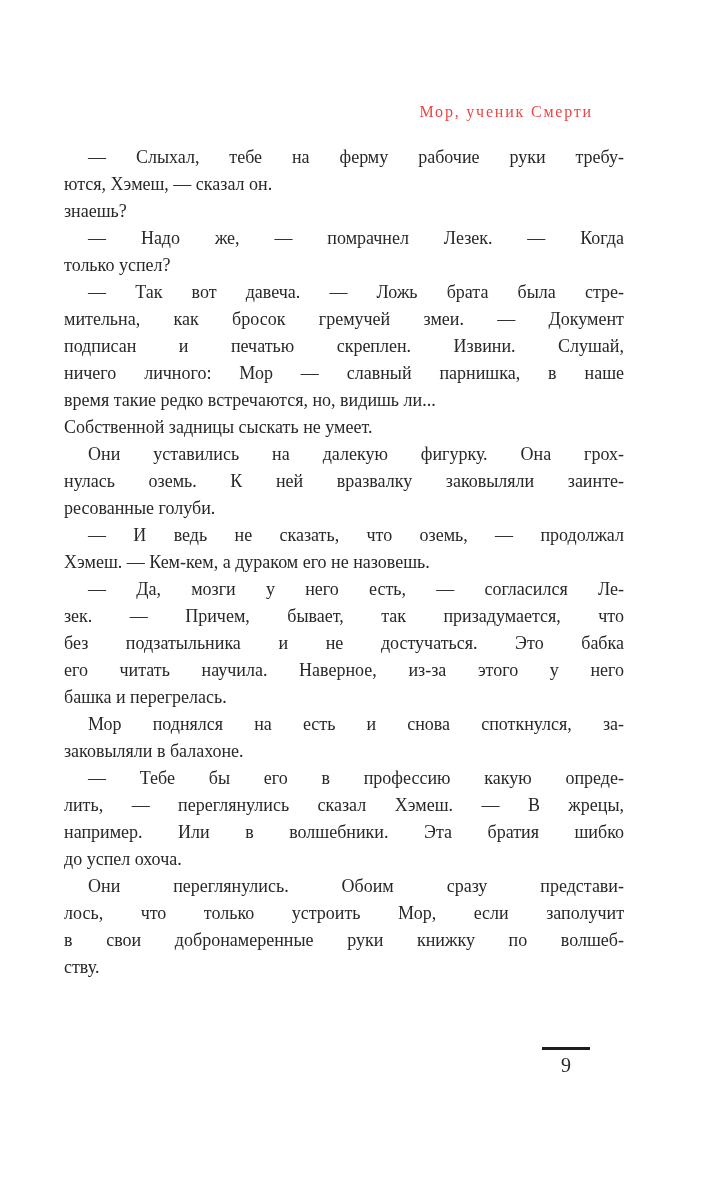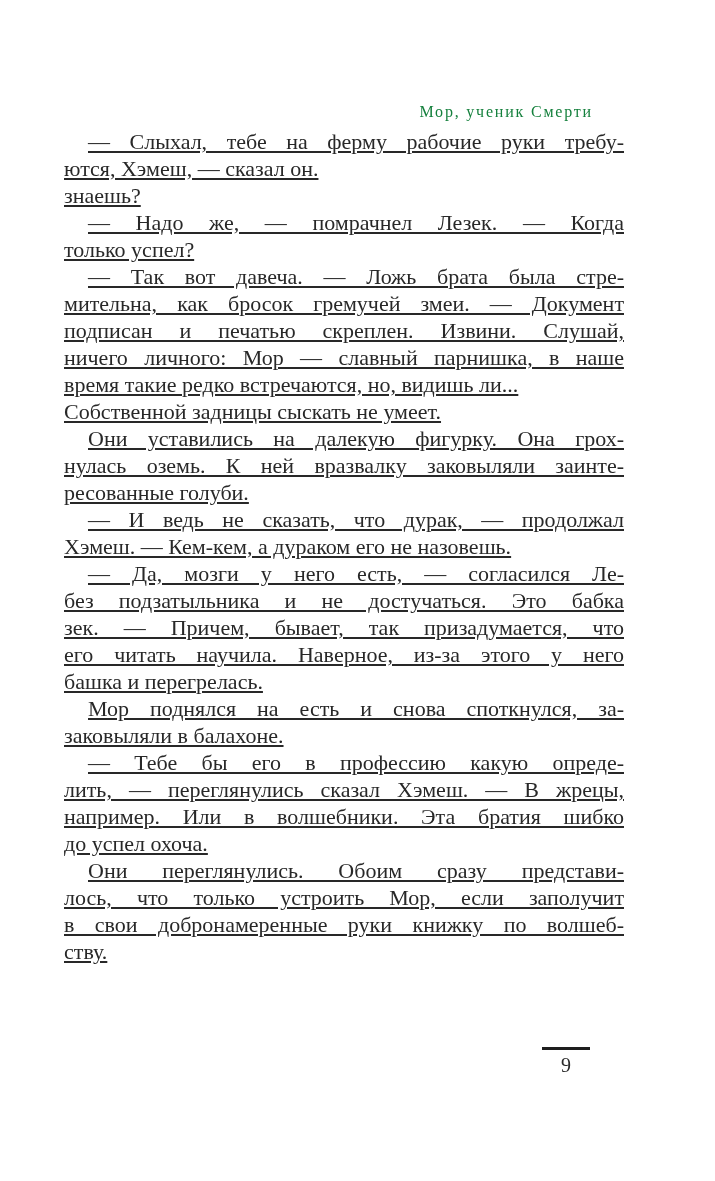--- a/index.html
+++ b/index.html
@@ -14,31 +14,30 @@
     background: #ffffff;
     font-family: "Liberation Serif", "DejaVu Serif", serif;
     overflow: hidden;
   }
   .running-head {
     position: absolute;
     top: 103px;
     right: 122px;
     font-size: 16px;
     letter-spacing: 1.8px;
-    color: #15803d;
+    color: #ef4444;
     white-space: nowrap;
   }
   .body-text {
     position: absolute;
-    top: 128px;
+    top: 144px;
     left: 64px;
     width: 560px;
-    font-size: 22px;
+    font-size: 18px;
     color: #282828;
-    text-decoration: underline;
   }
   .line {
     height: 27px;
     line-height: 27px;
     white-space: nowrap;
   }
   .line.just {
     white-space: normal;
     text-align: justify;
     text-align-last: justify;
@@ -79,25 +78,25 @@
       <div class="line">только успел?</div>
       <div class="line indent just">— Так вот давеча. — Ложь брата была стре-</div>
       <div class="line just">мительна, как бросок гремучей змеи. — Документ</div>
       <div class="line just">подписан и печатью скреплен. Извини. Слушай,</div>
       <div class="line just">ничего личного: Мор — славный парнишка, в наше</div>
       <div class="line">время такие редко встречаются, но, видишь ли...</div>
       <div class="line">Собственной задницы сыскать не умеет.</div>
       <div class="line indent just">Они уставились на далекую фигурку. Она грох-</div>
       <div class="line just">нулась оземь. К ней вразвалку заковыляли заинте-</div>
       <div class="line">ресованные голуби.</div>
-      <div class="line indent just">— И ведь не сказать, что дурак, — продолжал</div>
+      <div class="line indent just">— И ведь не сказать, что оземь, — продолжал</div>
       <div class="line">Хэмеш. — Кем-кем, а дураком его не назовешь.</div>
       <div class="line indent just">— Да, мозги у него есть, — согласился Ле-</div>
+      <div class="line just">зек. — Причем, бывает, так призадумается, что</div>
       <div class="line just">без подзатыльника и не достучаться. Это бабка</div>
-      <div class="line just">зек. — Причем, бывает, так призадумается, что</div>
       <div class="line just">его читать научила. Наверное, из-за этого у него</div>
       <div class="line">башка и перегрелась.</div>
       <div class="line indent just">Мор поднялся на есть и снова споткнулся, за-</div>
       <div class="line">заковыляли в балахоне.</div>
       <div class="line indent just">— Тебе бы его в профессию какую опреде-</div>
       <div class="line just">лить, — переглянулись сказал Хэмеш. — В жрецы,</div>
       <div class="line just">например. Или в волшебники. Эта братия шибко</div>
       <div class="line">до успел охоча.</div>
       <div class="line indent just">Они переглянулись. Обоим сразу представи-</div>
       <div class="line just">лось, что только устроить Мор, если заполучит</div>

